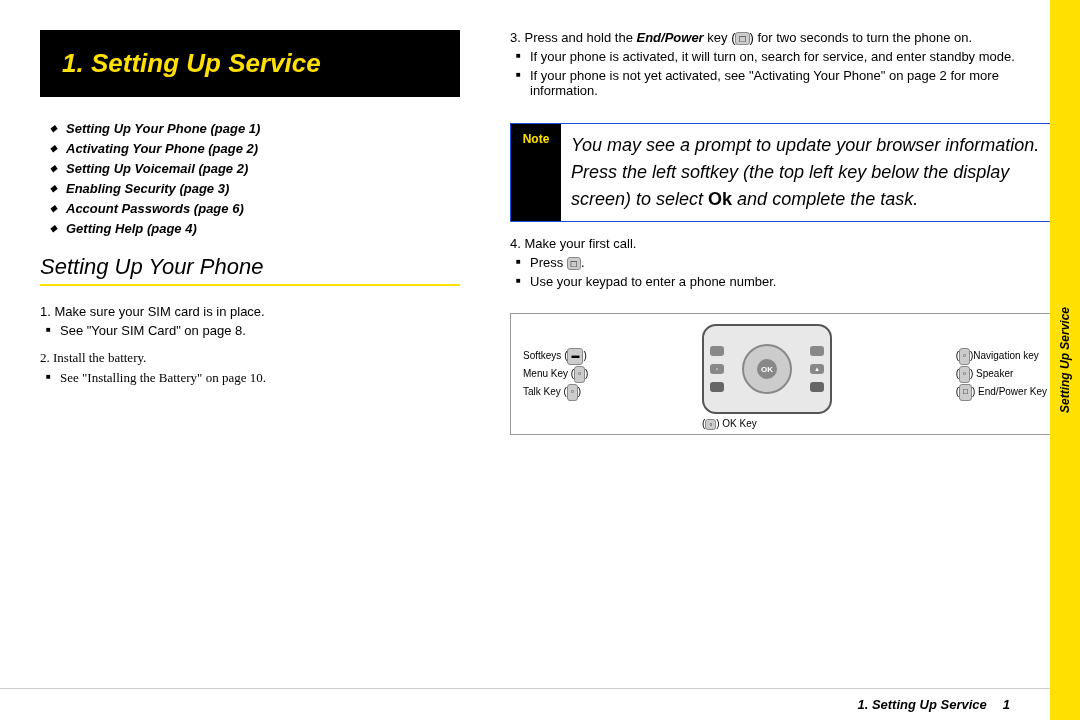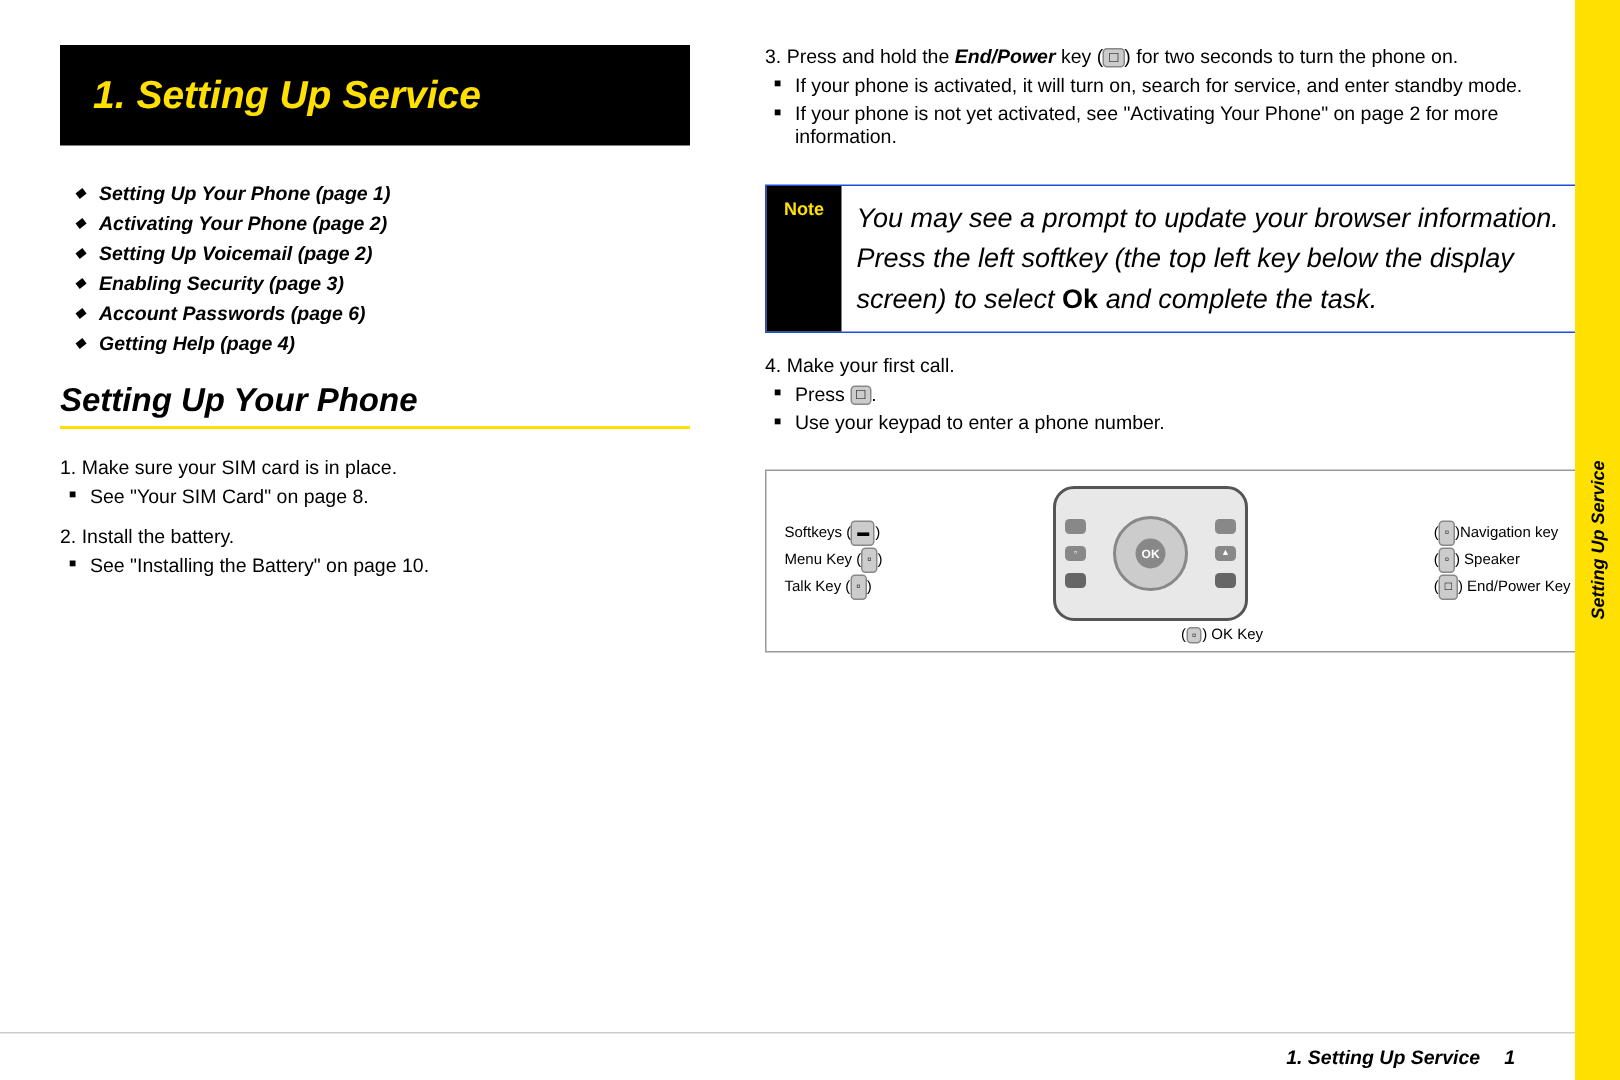--- a/index.html
+++ b/index.html
@@ -60,21 +60,21 @@
       content: "◆";
       position: absolute;
       left: 0;
       font-size: 9px;
       top: 2px;
     }
 
     .section-title {
       font-size: 22px;
       font-style: italic;
-      font-weight: bold;
+      font-weight: normal;
       margin-bottom: 4px;
       border-bottom: 2px solid #FFE000;
       padding-bottom: 4px;
       margin-bottom: 18px;
     }
 
     .numbered-list {
       list-style: none;
       padding-left: 0;
     }
@@ -230,21 +230,21 @@
       background: #888;
       border-radius: 3px;
       font-size: 7px;
       display: flex;
       align-items: center;
       justify-content: center;
       color: #fff;
     }
 
     .diagram-ok-label {
-      text-align: right;
+      text-align: left;
       font-size: 10px;
       margin-top: 4px;
     }
 
     
     .side-tab {
       position: absolute;
       right: 0;
       top: 0;
       bottom: 0;
@@ -304,21 +304,21 @@
     </ul>
 
     <div class="section-title">Setting Up Your Phone</div>
 
     <ol class="numbered-list" style="list-style:none;">
       <li>
         <span>1. </span>
         <span>Make sure your SIM card is in place.</span>
         <div class="sub-bullet">See "Your SIM Card" on page 8.</div>
       </li>
-      <li style="margin-top:10px;">
+      <li style="margin-top:10px;font-family:Liberation Serif, serif;">
         <span>2. </span>
         <span>Install the battery.</span>
         <div class="sub-bullet">See "Installing the Battery" on page 10.</div>
       </li>
     </ol>
 
   </div>
 
   <div class="right-col">
 

